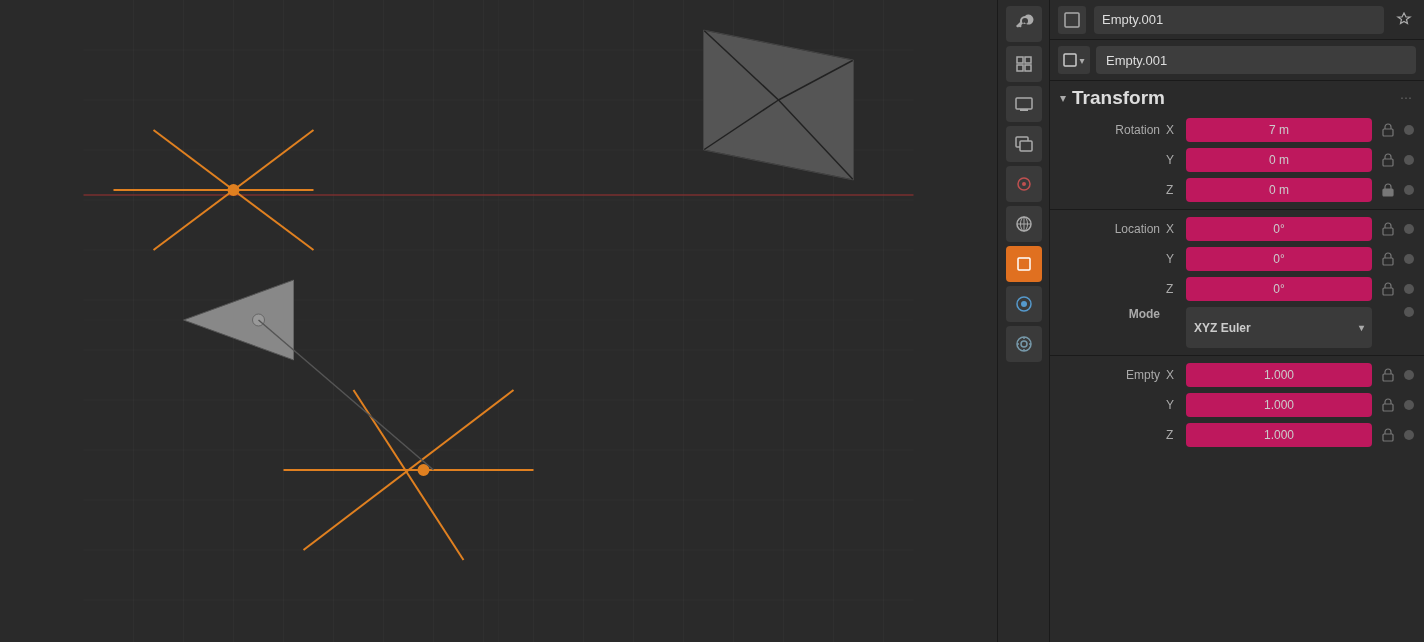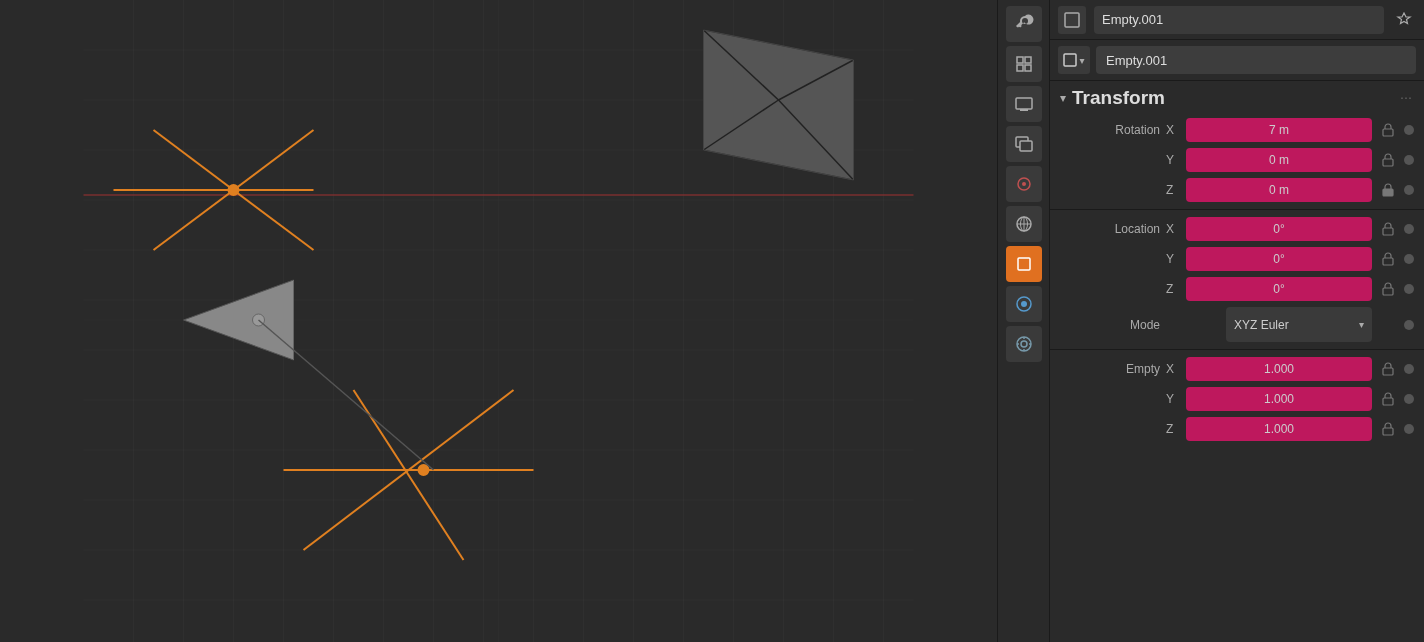--- a/index.html
+++ b/index.html
@@ -230,47 +230,46 @@
       height: 10px;
       border-radius: 50%;
       background: #555;
       flex-shrink: 0;
       cursor: pointer;
     }
 
     
     .mode-row {
       display: flex;
-      align-items: center;
       padding: 3px 10px 3px 20px;
       gap: 6px;
       min-height: 28px;
+      font-weight: bold;
     }
 
     .mode-label {
       color: #aaa;
       font-size: 12px;
       width: 90px;
       text-align: right;
       flex-shrink: 0;
     }
 
     .mode-dropdown {
       flex: 1;
       background: #3a3a3a;
       border-radius: 4px;
-      height: 35px;
+      height: 41px;
       display: flex;
       align-items: center;
       padding: 0 8px;
       color: #ccc;
       font-size: 12px;
       cursor: pointer;
       justify-content: space-between;
-      margin-left: 40px;
     }
 
     .dropdown-arrow {
       color: #aaa;
       font-size: 10px;
     }
 
     
     .prop-sep {
       height: 1px;

